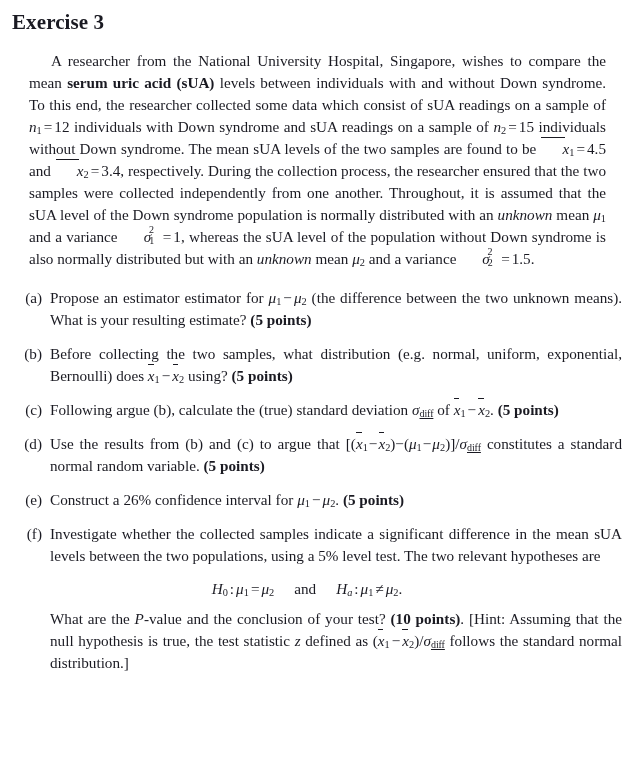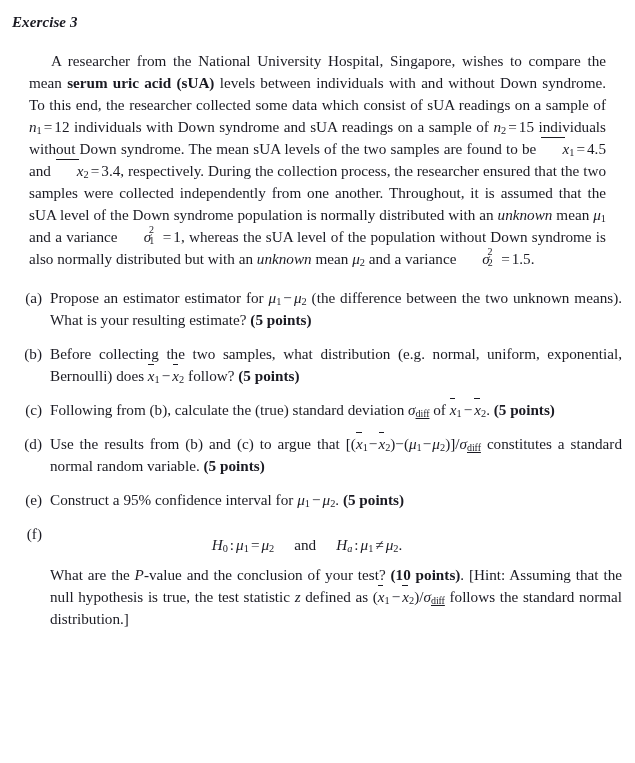--- a/index.html
+++ b/index.html
@@ -19,25 +19,24 @@
   }
   .page {
     width: 635px;
     height: 763px;
     position: relative;
     box-sizing: border-box;
     padding: 12px 12px 0 12px;
   }
   .ex-title {
     font-weight: bold;
-    font-size: 15px;
+    font-size: 21px;
     line-height: 21px;
     margin: 0 0 1px 0;
     letter-spacing: 0.1px;
-    font-style: italic;
   }
   .intro {
     margin: 17px;
     text-align: justify;
     text-justify: inter-word;
     text-indent: 22px;
     padding-right: 0px;
     hyphens: manual;
   }
   .itemlist {
@@ -137,41 +136,42 @@
 
   <ol class="itemlist">
 
     <li class="item">
       <span class="item-label">(a)</span>
       <span class="item-body"><span>Propose an estimator estimator for </span><span class="mi"><span>μ</span><sub>1</sub></span><span class="mo">−</span><span class="mi"><span>μ</span><sub>2</sub></span><span> (the difference between the two unknown means). What is your resulting estimate? </span><b>(5 points)</b></span>
     </li>
 
     <li class="item">
       <span class="item-label">(b)</span>
-      <span class="item-body"><span>Before collecting the two samples, what distribution (e.g. normal, uniform, exponential, Bernoulli) does </span><span class="mi"><span class="bar">x</span><sub>1</sub></span><span class="mo">−</span><span class="mi"><span class="bar">x</span><sub>2</sub></span><span> follow? </span><b>(5 points)</b></span>
+      <span class="item-body"><span>Before collecting the two samples, what distribution (e.g. normal, uniform, exponential, Bernoulli) does </span><span class="mi"><span class="bar">x</span><sub>1</sub></span><span class="mo">−</span><span class="mi"><span class="bar">x</span><sub>2</sub></span><span> using? </span><b>(5 points)</b></span>
     </li>
 
     <li class="item">
       <span class="item-label">(c)</span>
-      <span class="item-body"><span>Following from (b), calculate the (true) standard deviation </span><span class="mi"><span>σ</span><span class="sigsub">diff</span></span><span> of </span><span class="mi"><span class="bar">x</span><sub>1</sub></span><span class="mo">−</span><span class="mi"><span class="bar">x</span><sub>2</sub></span><span>. </span><b>(5 points)</b></span>
+      <span class="item-body"><span>Following argue (b), calculate the (true) standard deviation </span><span class="mi"><span>σ</span><span class="sigsub">diff</span></span><span> of </span><span class="mi"><span class="bar">x</span><sub>1</sub></span><span class="mo">−</span><span class="mi"><span class="bar">x</span><sub>2</sub></span><span>. </span><b>(5 points)</b></span>
     </li>
 
     <li class="item">
       <span class="item-label">(d)</span>
       <span class="item-body"><span>Use the results from (b) and (c) to argue that </span><span class="paren">[(</span><span class="mi"><span class="bar">x</span><sub>1</sub></span><span class="mo-tight">−</span><span class="mi"><span class="bar">x</span><sub>2</sub></span><span class="paren">)−(</span><span class="mi"><span>μ</span><sub>1</sub></span><span class="mo-tight">−</span><span class="mi"><span>μ</span><sub>2</sub></span><span class="paren">)]/</span><span class="mi"><span>σ</span><span class="sigsub">diff</span></span><span> constitutes a standard normal random variable. </span><b>(5 points)</b></span>
     </li>
 
     <li class="item">
       <span class="item-label">(e)</span>
-      <span class="item-body nojust"><span>Construct a 95% confidence interval for </span><span class="mi"><span>μ</span><sub>1</sub></span><span class="mo">−</span><span class="mi"><span>μ</span><sub>2</sub></span><span>. </span><b>(5 points)</b></span>
+      <span class="item-body nojust"><span>Construct a 26% confidence interval for </span><span class="mi"><span>μ</span><sub>1</sub></span><span class="mo">−</span><span class="mi"><span>μ</span><sub>2</sub></span><span>. </span><b>(5 points)</b></span>
     </li>
 
     <li class="item">
       <span class="item-label">(f)</span>
       <span class="item-body">
+        <span>Investigate whether the collected samples indicate a significant difference in the mean sUA levels between the two populations, using a 5% level test. The two relevant hypotheses are</span>
 
         <div class="displaymath"><span class="mi"><span>H</span><sub>0</sub></span><span class="mo">:</span><span class="mi"><span>μ</span><sub>1</sub></span><span class="mo">=</span><span class="mi"><span>μ</span><sub>2</sub></span><span style="display:inline-block;width:20px"></span><span>and</span><span style="display:inline-block;width:20px"></span><span class="mi"><span>H</span><sub class="sub-it">a</sub></span><span class="mo">:</span><span class="mi"><span>μ</span><sub>1</sub></span><span class="mo neq">≠</span><span class="mi"><span>μ</span><sub>2</sub></span><span>.</span></div>
 
         <div><span>What are the </span><span class="mi">P</span><span>-value and the conclusion of your test? </span><b>(10 points)</b><span>. [Hint: Assuming that the null hypothesis is true, the test statistic </span><span class="mi">z</span><span> defined as (</span><span class="mi"><span class="bar">x</span><sub>1</sub></span><span class="mo">−</span><span class="mi"><span class="bar">x</span><sub>2</sub></span><span>)/</span><span class="mi"><span>σ</span><span class="sigsub">diff</span></span><span> follows the standard normal distribution.]</span></div>
       </span>
     </li>
 
   </ol>
 </div>
 

